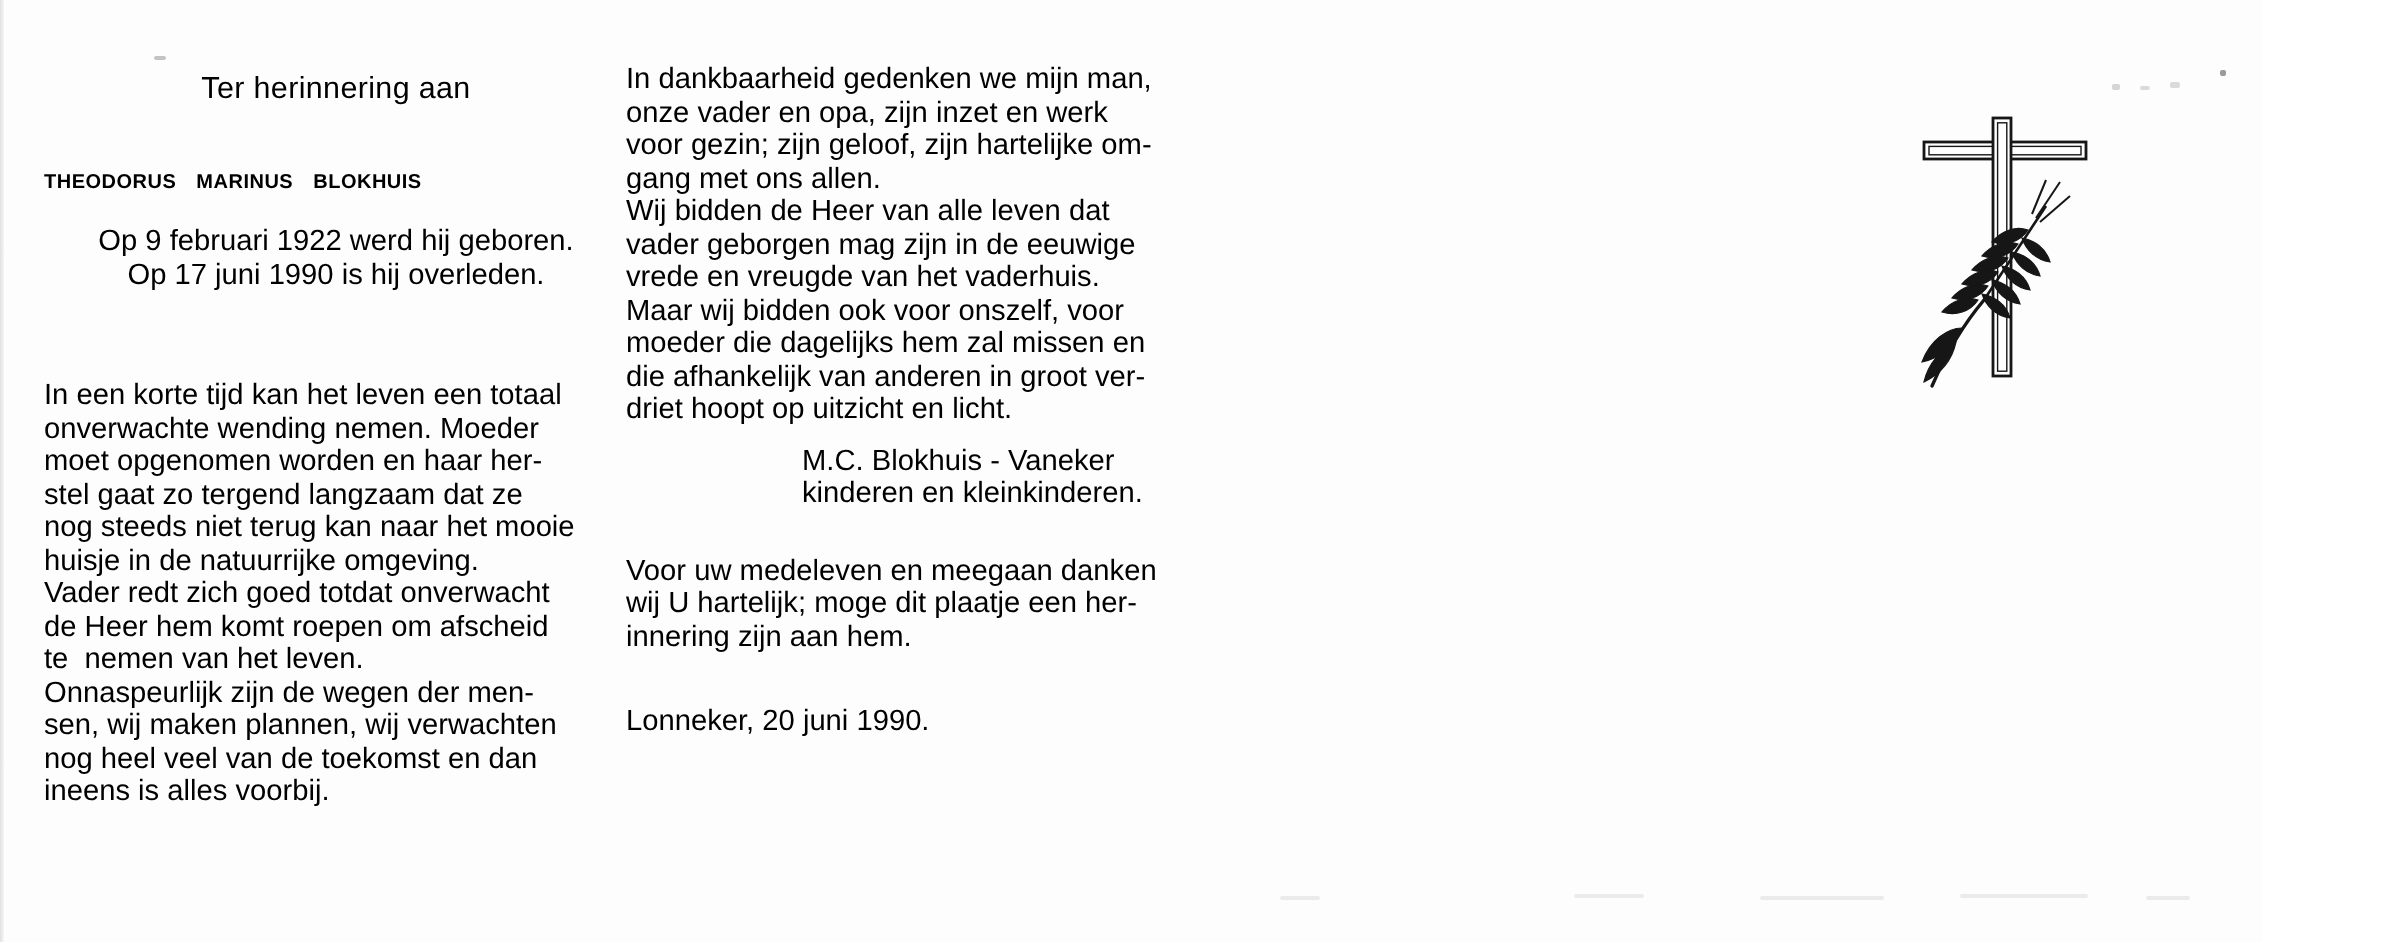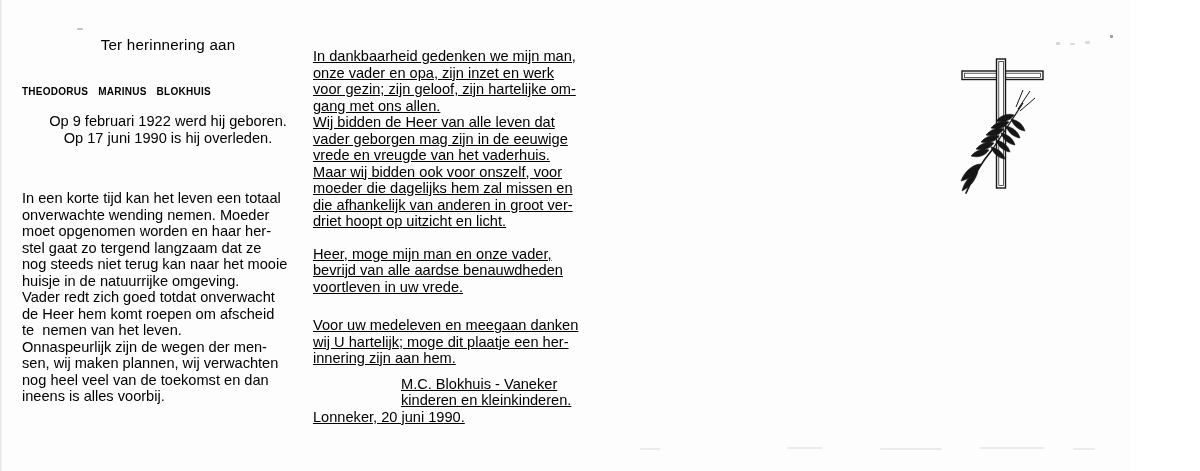--- a/index.html
+++ b/index.html
@@ -22,25 +22,25 @@
     margin-top:30px;
     font-weight:bold;font-size:10px;line-height:18px;
     letter-spacing:.25px;word-spacing:7px;
     text-align:left;white-space:pre;
   }
   .spouse{margin-top:28px;}
   .dates{margin-top:12px;text-align:center;}
   .body-text{margin-top:44px;}
 
   
-  .col-mid{left:313px;top:48px;width:292px;text-decoration:underline;}
+  .col-mid{left:313px;top:32px;width:292px;}
   .para2{margin-top:16px;}
   .para3{margin-top:22px;}
   .signature{margin-top:9px;margin-left:88px;}
-  .dateline{white-space:pre;}
+  .dateline{margin-top:26px;white-space:pre;}
 
   
   .illustration{position:absolute;left:950px;top:40px;width:122px;height:168px;}
 
   
   .edge-left{
     position:absolute;left:0;top:0;width:2px;height:471px;
     background:linear-gradient(90deg,#d7d7d7,#f4f4f4);
     opacity:.75;
   }
@@ -79,28 +79,25 @@
 onze vader en opa, zijn inzet en werk
 voor gezin; zijn geloof, zijn hartelijke om-
 gang met ons allen.
 Wij bidden de Heer van alle leven dat
 vader geborgen mag zijn in de eeuwige
 vrede en vreugde van het vaderhuis.
 Maar wij bidden ook voor onszelf, voor
 moeder die dagelijks hem zal missen en
 die afhankelijk van anderen in groot ver-
 driet hoopt op uitzicht en licht.</div>
-    <div class="lines para2">Heer, moge mijn man en onze vader,
-bevrijd van alle aardse benauwdheden
-voortleven in uw vrede.</div>
+    <div class="lines signature">M.C. Blokhuis - Vaneker
+kinderen en kleinkinderen.</div>
     <div class="lines para3">Voor uw medeleven en meegaan danken
 wij U hartelijk; moge dit plaatje een her-
 innering zijn aan hem.</div>
-    <div class="lines signature">M.C. Blokhuis - Vaneker
-kinderen en kleinkinderen.</div>
     <div class="dateline">Lonneker, 20 juni 1990.</div>
   </div>
 
   <div class="illustration">
     <svg width="122" height="168" viewBox="0 0 122 168" fill="none" xmlns="http://www.w3.org/2000/svg">
 
       <rect x="12" y="31" width="81" height="8.5" fill="#ffffff" stroke="#161616" stroke-width="1.4"></rect>
       <rect x="14.5" y="33.2" width="76" height="4.2" fill="none" stroke="#161616" stroke-width="0.7"></rect>
 
       <rect x="46.5" y="19" width="9" height="129" fill="#ffffff" stroke="#161616" stroke-width="1.4"></rect>

